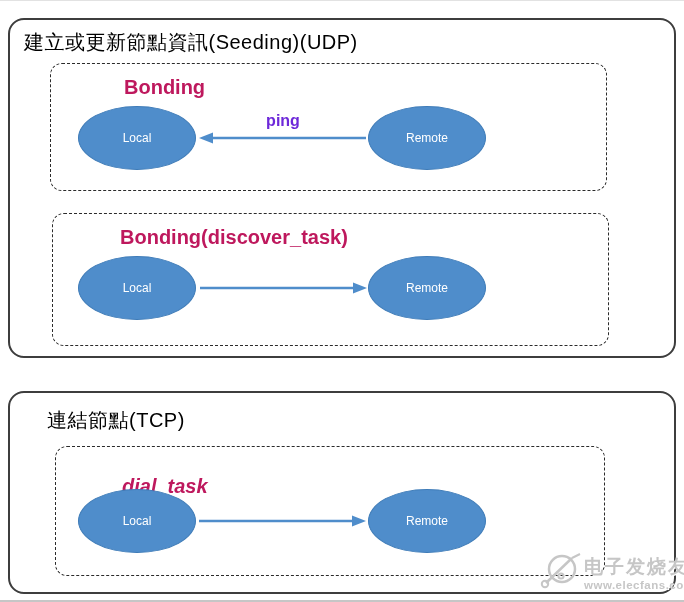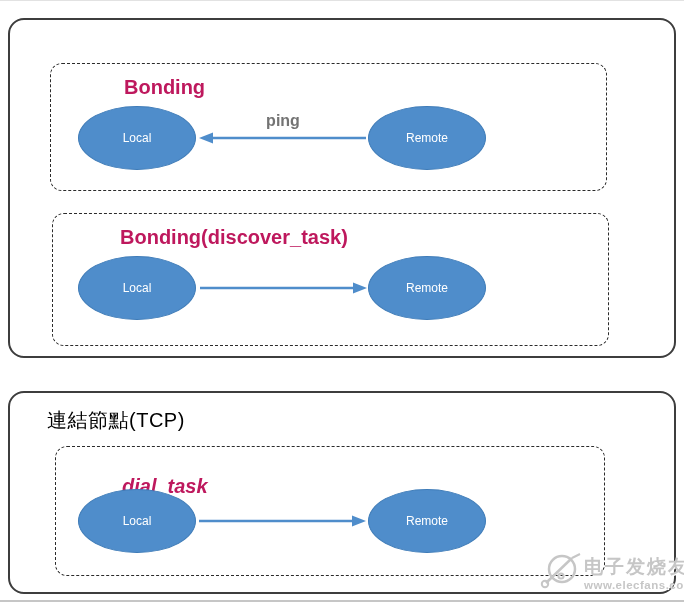--- a/index.html
+++ b/index.html
@@ -67,21 +67,21 @@
     width: 170px;
     height: 16px;
   }
   .arrow svg { display: block; }
   .arrow-label {
     position: absolute;
     width: 170px;
     text-align: center;
     font-size: 16px;
     font-weight: 600;
-    color: #737373;
+    color: #6d28d9;
   }
   .watermark {
     position: absolute;
     left: 540px;
     top: 546px;
     width: 144px;
     height: 54px;
     display: flex;
     align-items: center;
     color: var(--watermark, #c6c6c6);
@@ -103,20 +103,21 @@
     white-space: nowrap;
     text-shadow: 1px 1px 0 #ffffff;
   }
 </style>
 </head>
 <body>
 
 <div class="page">
 
   <section class="outer-box" style="left:8px; top:17px; width:668px; height:340px;">
+    <h2 class="sec-title" style="left:14px; top:9px;">建立或更新節點資訊(Seeding)(UDP)</h2>
 
     <div class="dashed-box" style="left:40px; top:43px; width:557px; height:128px;">
       <div class="group-label" style="left:36px; top:12px;">Bonding</div>
       <div class="node" style="left:27px; top:42px;">
         <span>Local</span>
       </div>
       <div class="node" style="left:317px; top:42px;">
         <span>Remote</span>
       </div>
       <div class="arrow-label" style="left:147px; top:48px;">ping</div>

